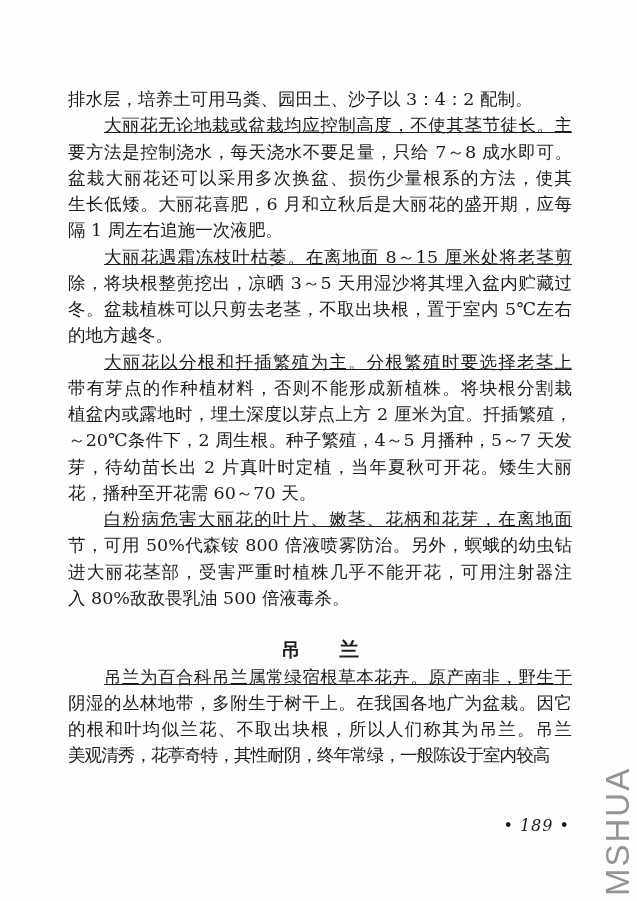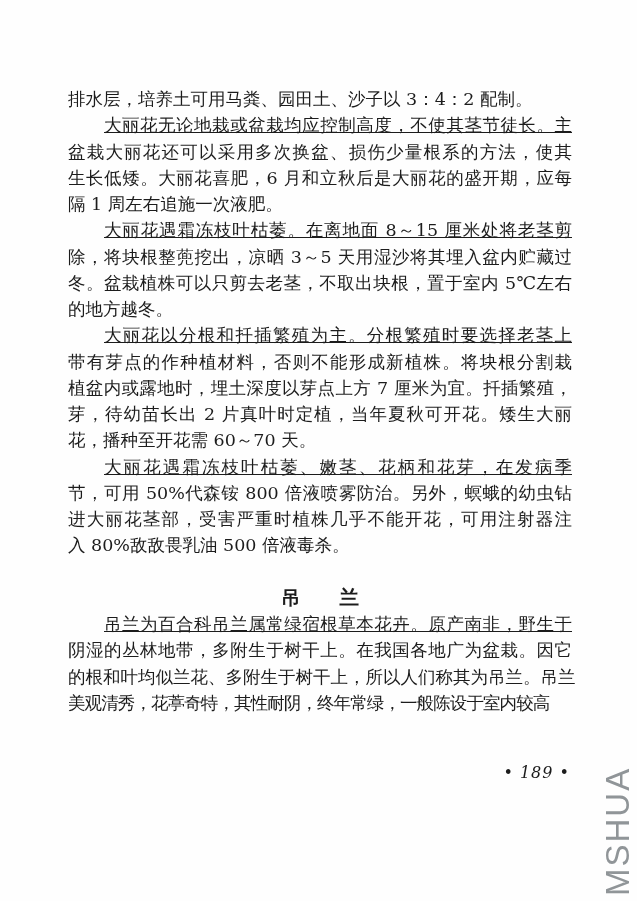--- a/index.html
+++ b/index.html
@@ -77,42 +77,44 @@
   }
 </style>
 </head>
 <body>
 
 <div class="page">
   <div class="text-block">
 
     <div class="line end">排水层，培养土可用马粪、园田土、沙子以 3：4：2 配制。</div>
     <div class="line ind">大丽花无论地栽或盆栽均应控制高度，不使其茎节徒长。主</div>
+    <div class="line">要方法是控制浇水，每天浇水不要足量，只给 7～8 成水即可。</div>
     <div class="line">盆栽大丽花还可以采用多次换盆、损伤少量根系的方法，使其</div>
     <div class="line">生长低矮。大丽花喜肥，6 月和立秋后是大丽花的盛开期，应每</div>
     <div class="line end">隔 1 周左右追施一次液肥。</div>
     <div class="line ind">大丽花遇霜冻枝叶枯萎。在离地面 8～15 厘米处将老茎剪</div>
     <div class="line">除，将块根整蔸挖出，凉晒 3～5 天用湿沙将其埋入盆内贮藏过</div>
     <div class="line">冬。盆栽植株可以只剪去老茎，不取出块根，置于室内 5℃左右</div>
     <div class="line end">的地方越冬。</div>
     <div class="line ind">大丽花以分根和扦插繁殖为主。分根繁殖时要选择老茎上</div>
     <div class="line">带有芽点的作种植材料，否则不能形成新植株。将块根分割栽</div>
-    <div class="line">植盆内或露地时，埋土深度以芽点上方 7 厘米为宜。扦插繁殖，</div>
+    <div class="line">植盆内或露地时，埋土深度以芽点上方 2 厘米为宜。扦插繁殖，</div>
+    <div class="line">～20℃条件下，2 周生根。种子繁殖，4～5 月播种，5～7 天发</div>
     <div class="line">芽，待幼苗长出 2 片真叶时定植，当年夏秋可开花。矮生大丽</div>
     <div class="line end">花，播种至开花需 60～70 天。</div>
-    <div class="line ind">大丽花遇霜冻枝叶枯萎、嫩茎、花柄和花芽，在发病季</div>
+    <div class="line ind">白粉病危害大丽花的叶片、嫩茎、花柄和花芽，在离地面</div>
     <div class="line">节，可用 50%代森铵 800 倍液喷雾防治。另外，螟蛾的幼虫钻</div>
     <div class="line">进大丽花茎部，受害严重时植株几乎不能开花，可用注射器注</div>
     <div class="line end">入 80%敌敌畏乳油 500 倍液毒杀。</div>
 
     <div class="gap-row"></div>
     <div class="heading">吊　　兰</div>
 
     <div class="line ind">吊兰为百合科吊兰属常绿宿根草本花卉。原产南非，野生于</div>
     <div class="line">阴湿的丛林地带，多附生于树干上。在我国各地广为盆栽。因它</div>
-    <div class="line">的根和叶均似兰花、多附生于树干上，所以人们称其为吊兰。吊兰</div>
+    <div class="line">的根和叶均似兰花、不取出块根，所以人们称其为吊兰。吊兰</div>
     <div class="line end tight">美观清秀，花葶奇特，其性耐阴，终年常绿，一般陈设于室内较高</div>
 
     <div class="pageno">• 189 •</div>
   </div>
 
   <div class="watermark">MSHUA</div>
 </div>
 
 </body></html>

